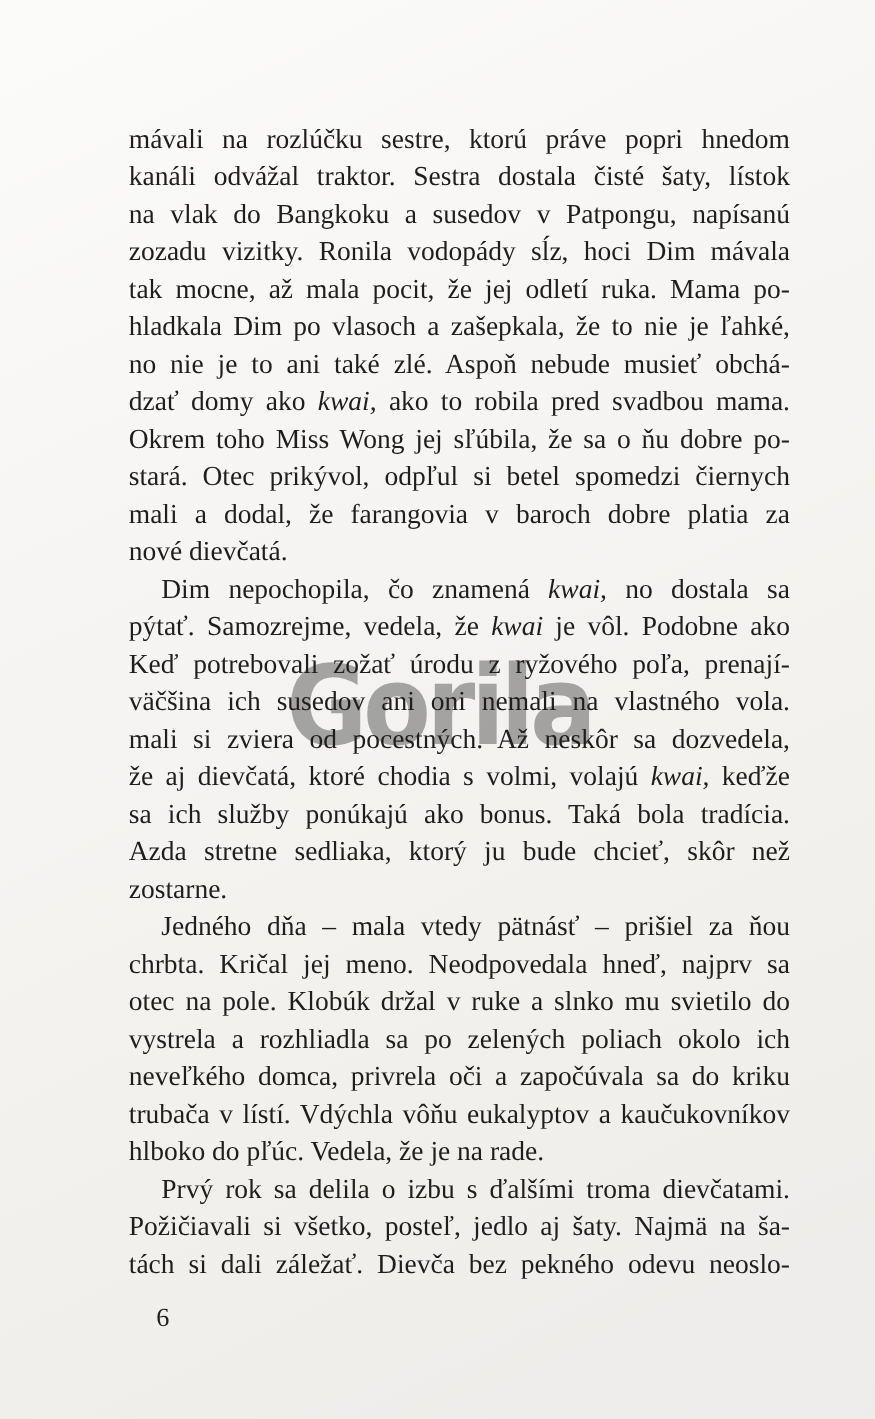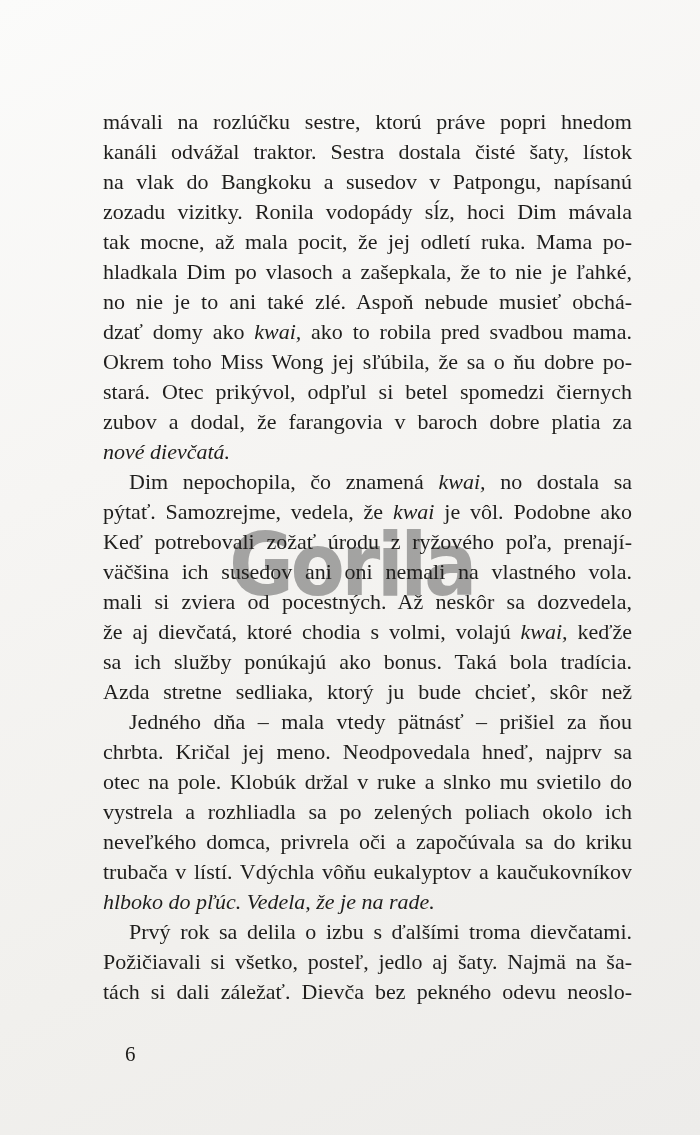--- a/index.html
+++ b/index.html
@@ -13,28 +13,28 @@
   .watermark{
     position:absolute;left:229px;top:521px;z-index:1;
     font-family:"DejaVu Sans","Liberation Sans",sans-serif;
     font-weight:bold;font-size:88px;line-height:88px;
     letter-spacing:-0.045em;
     color:#555555;opacity:0.5;
     transform:scaleX(0.9);transform-origin:left center;
     user-select:none;
   }
   .text-block{
-    position:absolute;left:103px;top:107px;width:529px;z-index:2;
+    position:absolute;left:103px;top:96px;width:529px;z-index:2;
   }
   .line{
     height:30px;line-height:30px;font-size:22px;
     text-align:justify;text-align-last:justify;
     white-space:nowrap;
   }
-  .line.no-just{text-align:left;text-align-last:left;font-style:italic;}
+  .line.no-just{text-align:left;text-align-last:left;}
   .line.indent{padding-left:26px;}
   .italic{font-style:italic;}
   .page-number{
     position:absolute;left:125px;top:1040px;z-index:2;
     font-size:21px;line-height:28px;
   }
 </style>
 </head>
 <body>
 
@@ -46,32 +46,33 @@
         <div class="line"><span>mávali na rozlúčku sestre, ktorú práve popri hnedom</span></div>
         <div class="line"><span>kanáli odvážal traktor. Sestra dostala čisté šaty, lístok</span></div>
         <div class="line"><span>na vlak do Bangkoku a susedov v Patpongu, napísanú</span></div>
         <div class="line"><span>zozadu vizitky. Ronila vodopády sĺz, hoci Dim mávala</span></div>
         <div class="line"><span>tak mocne, až mala pocit, že jej odletí ruka. Mama po-</span></div>
         <div class="line"><span>hladkala Dim po vlasoch a zašepkala, že to nie je ľahké,</span></div>
         <div class="line"><span>no nie je to ani také zlé. Aspoň nebude musieť obchá-</span></div>
         <div class="line"><span>dzať domy ako </span><span class="italic">kwai,</span><span> ako to robila pred svadbou mama.</span></div>
         <div class="line"><span>Okrem toho Miss Wong jej sľúbila, že sa o ňu dobre po-</span></div>
         <div class="line"><span>stará. Otec prikývol, odpľul si betel spomedzi čiernych</span></div>
-        <div class="line"><span>zubov a dodal, že farangovia v baroch dobre platia za</span></div>
+        <div class="line"><span>mali a dodal, že farangovia v baroch dobre platia za</span></div>
         <div class="line no-just"><span>nové dievčatá.</span></div>
       </div>
       <div>
         <div class="line indent"><span>Dim nepochopila, čo znamená </span><span class="italic">kwai,</span><span> no dostala sa</span></div>
         <div class="line"><span>pýtať. Samozrejme, vedela, že </span><span class="italic">kwai</span><span> je vôl. Podobne ako</span></div>
         <div class="line"><span>Keď potrebovali zožať úrodu z ryžového poľa, prenají-</span></div>
         <div class="line"><span>väčšina ich susedov ani oni nemali na vlastného vola.</span></div>
         <div class="line"><span>mali si zviera od pocestných. Až neskôr sa dozvedela,</span></div>
         <div class="line"><span>že aj dievčatá, ktoré chodia s volmi, volajú </span><span class="italic">kwai,</span><span> keďže</span></div>
         <div class="line"><span>sa ich služby ponúkajú ako bonus. Taká bola tradícia.</span></div>
         <div class="line"><span>Azda stretne sedliaka, ktorý ju bude chcieť, skôr než</span></div>
+        <div class="line no-just"><span>zostarne.</span></div>
       </div>
       <div>
         <div class="line indent"><span>Jedného dňa – mala vtedy pätnásť – prišiel za ňou</span></div>
         <div class="line"><span>chrbta. Kričal jej meno. Neodpovedala hneď, najprv sa</span></div>
         <div class="line"><span>otec na pole. Klobúk držal v ruke a slnko mu svietilo do</span></div>
         <div class="line"><span>vystrela a rozhliadla sa po zelených poliach okolo ich</span></div>
         <div class="line"><span>neveľkého domca, privrela oči a započúvala sa do kriku</span></div>
         <div class="line"><span>trubača v lístí. Vdýchla vôňu eukalyptov a kaučukovníkov</span></div>
         <div class="line no-just"><span>hlboko do pľúc. Vedela, že je na rade.</span></div>
       </div>

